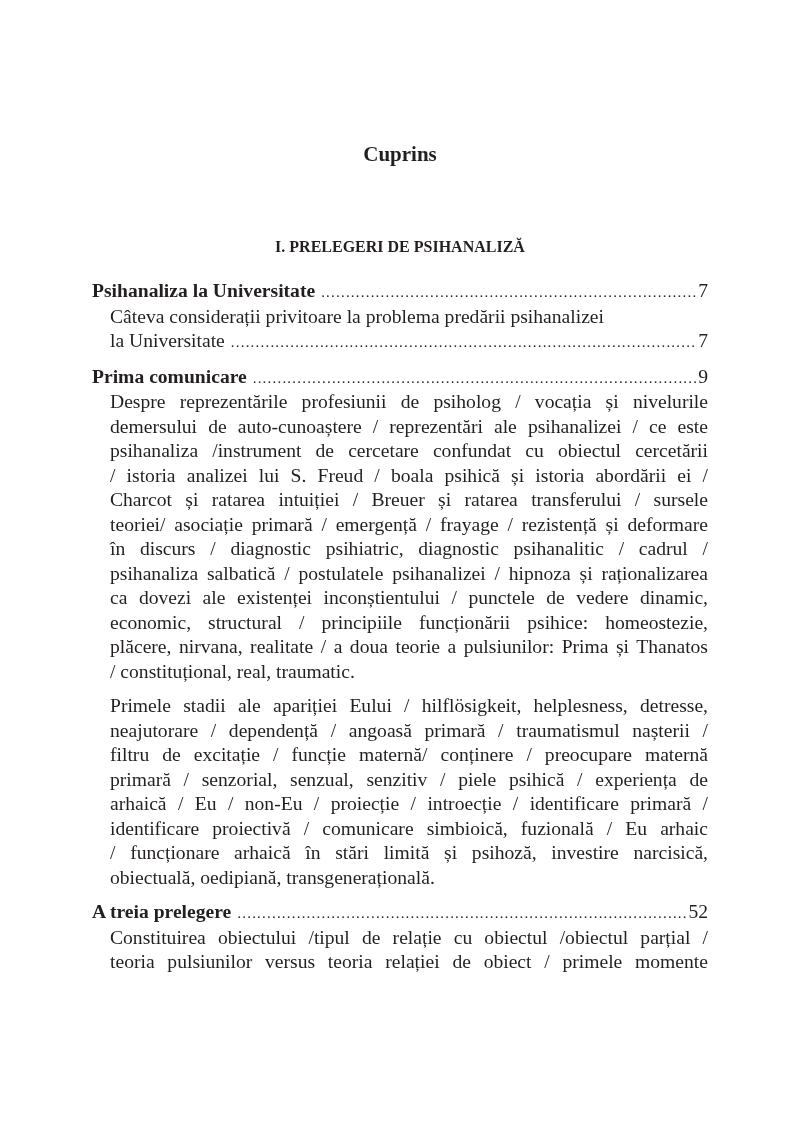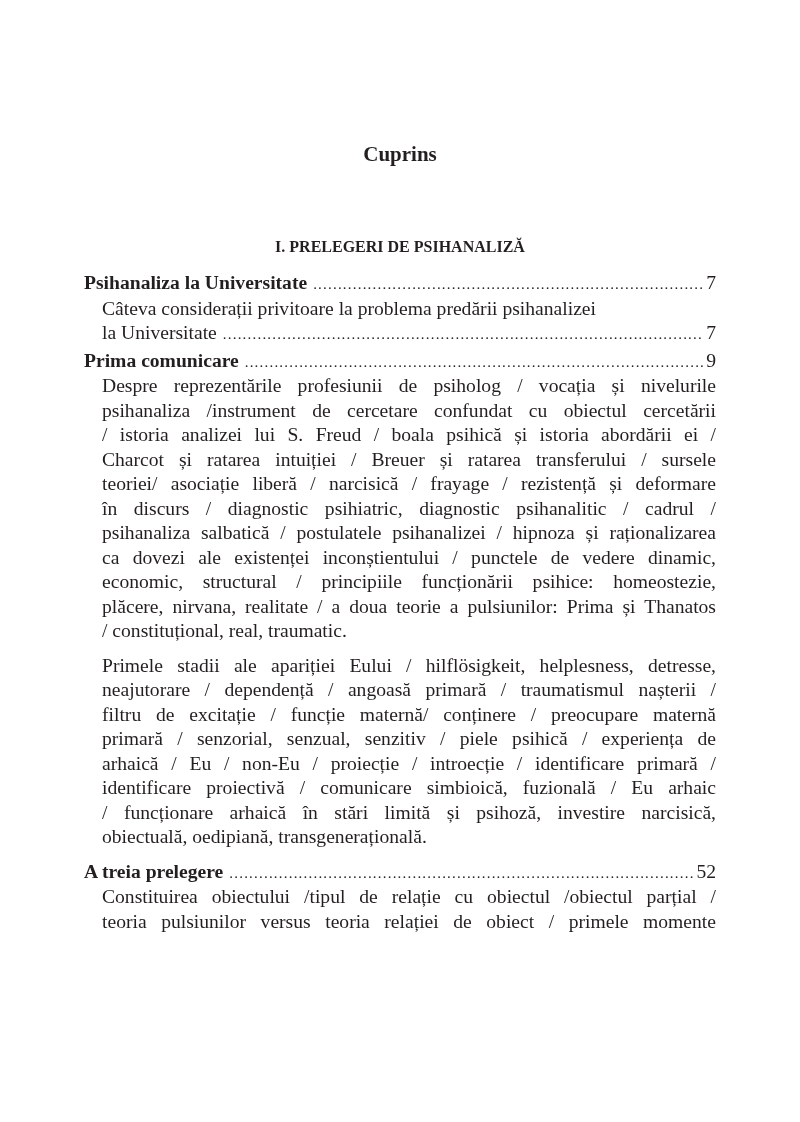--- a/index.html
+++ b/index.html
@@ -42,21 +42,21 @@
   }
   .toc {
     position: absolute;
     top: 269px;
     left: 82px;
     width: 636px;
     font-size: 19.6px;
     line-height: 24.5px;
   }
   .entry {
-    margin: 2px;
+    margin: 10px;
   }
   .entry + .entry.gap {
     margin-top: 10px;
   }
   .row {
     display: flex;
     align-items: baseline;
     white-space: nowrap;
   }
   .row .label {
@@ -130,24 +130,25 @@
     </div>
 
     <div class="entry">
       <div class="row">
         <span class="label bold">Prima comunicare</span>
         <span class="leader"></span>
         <span class="page-num">9</span>
       </div>
       <div class="desc">
         <span class="line">Despre reprezentările profesiunii de psiholog / vocația și nivelurile</span>
+        <span class="line">demersului de auto-cunoaștere  / reprezentări ale psihanalizei / ce este</span>
         <span class="line">psihanaliza /instrument de cercetare confundat cu obiectul cercetării</span>
         <span class="line">/ istoria analizei lui S. Freud / boala psihică și istoria abordării ei /</span>
         <span class="line">Charcot și ratarea intuiției / Breuer și ratarea transferului / sursele</span>
-        <span class="line">teoriei/ asociație liberă / narcisică / frayage / rezistență și deformare</span>
+        <span class="line">teoriei/ asociație primară / emergență / frayage / rezistență și deformare</span>
         <span class="line">în discurs / diagnostic psihiatric, diagnostic psihanalitic / cadrul /</span>
         <span class="line">psihanaliza salbatică / postulatele psihanalizei / hipnoza și raționalizarea</span>
         <span class="line">ca dovezi ale existenței inconștientului / punctele de vedere dinamic,</span>
         <span class="line">economic, structural / principiile funcționării psihice: homeostezie,</span>
         <span class="line">plăcere, nirvana, realitate / a doua teorie a pulsiunilor: Prima și Thanatos</span>
         <span class="line last">/ constituțional, real, traumatic.</span>
       </div>
     </div>
 
     <div class="entry gap">

